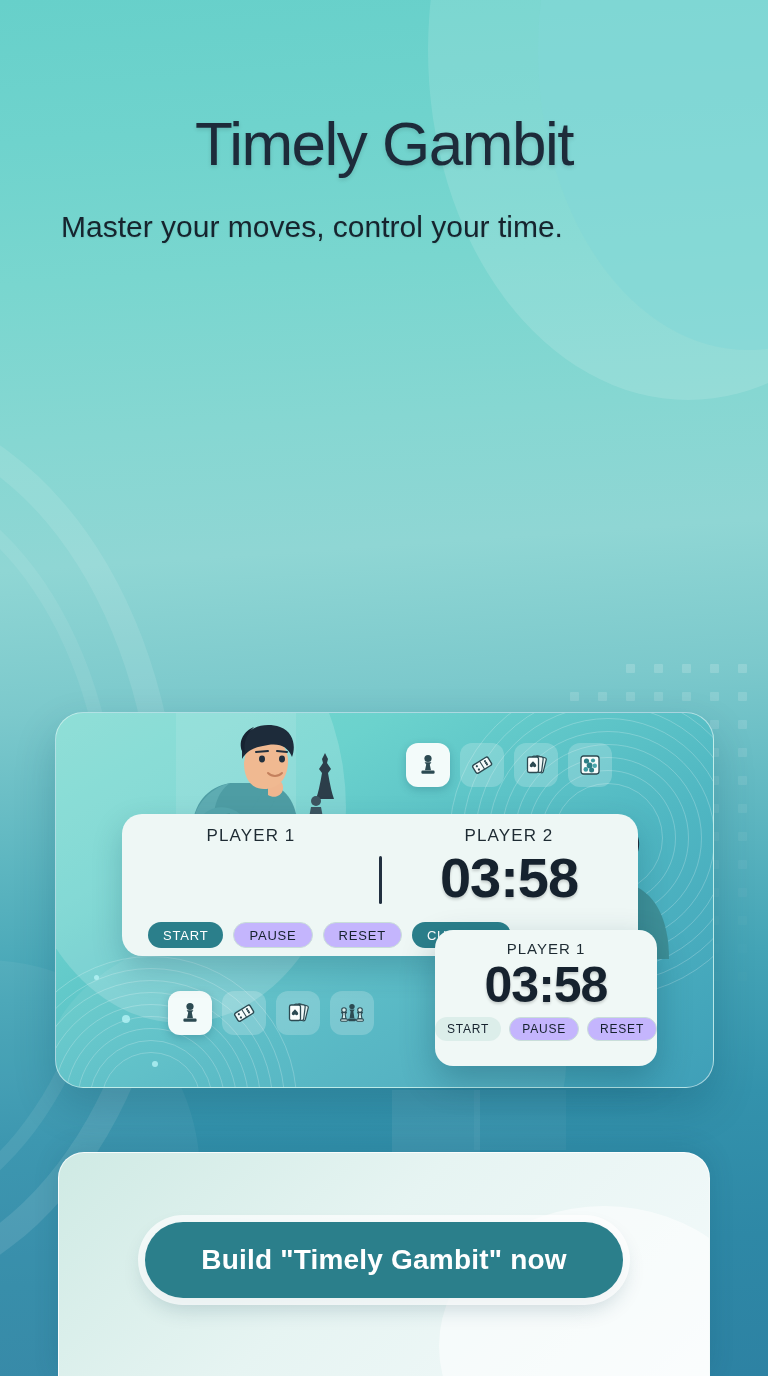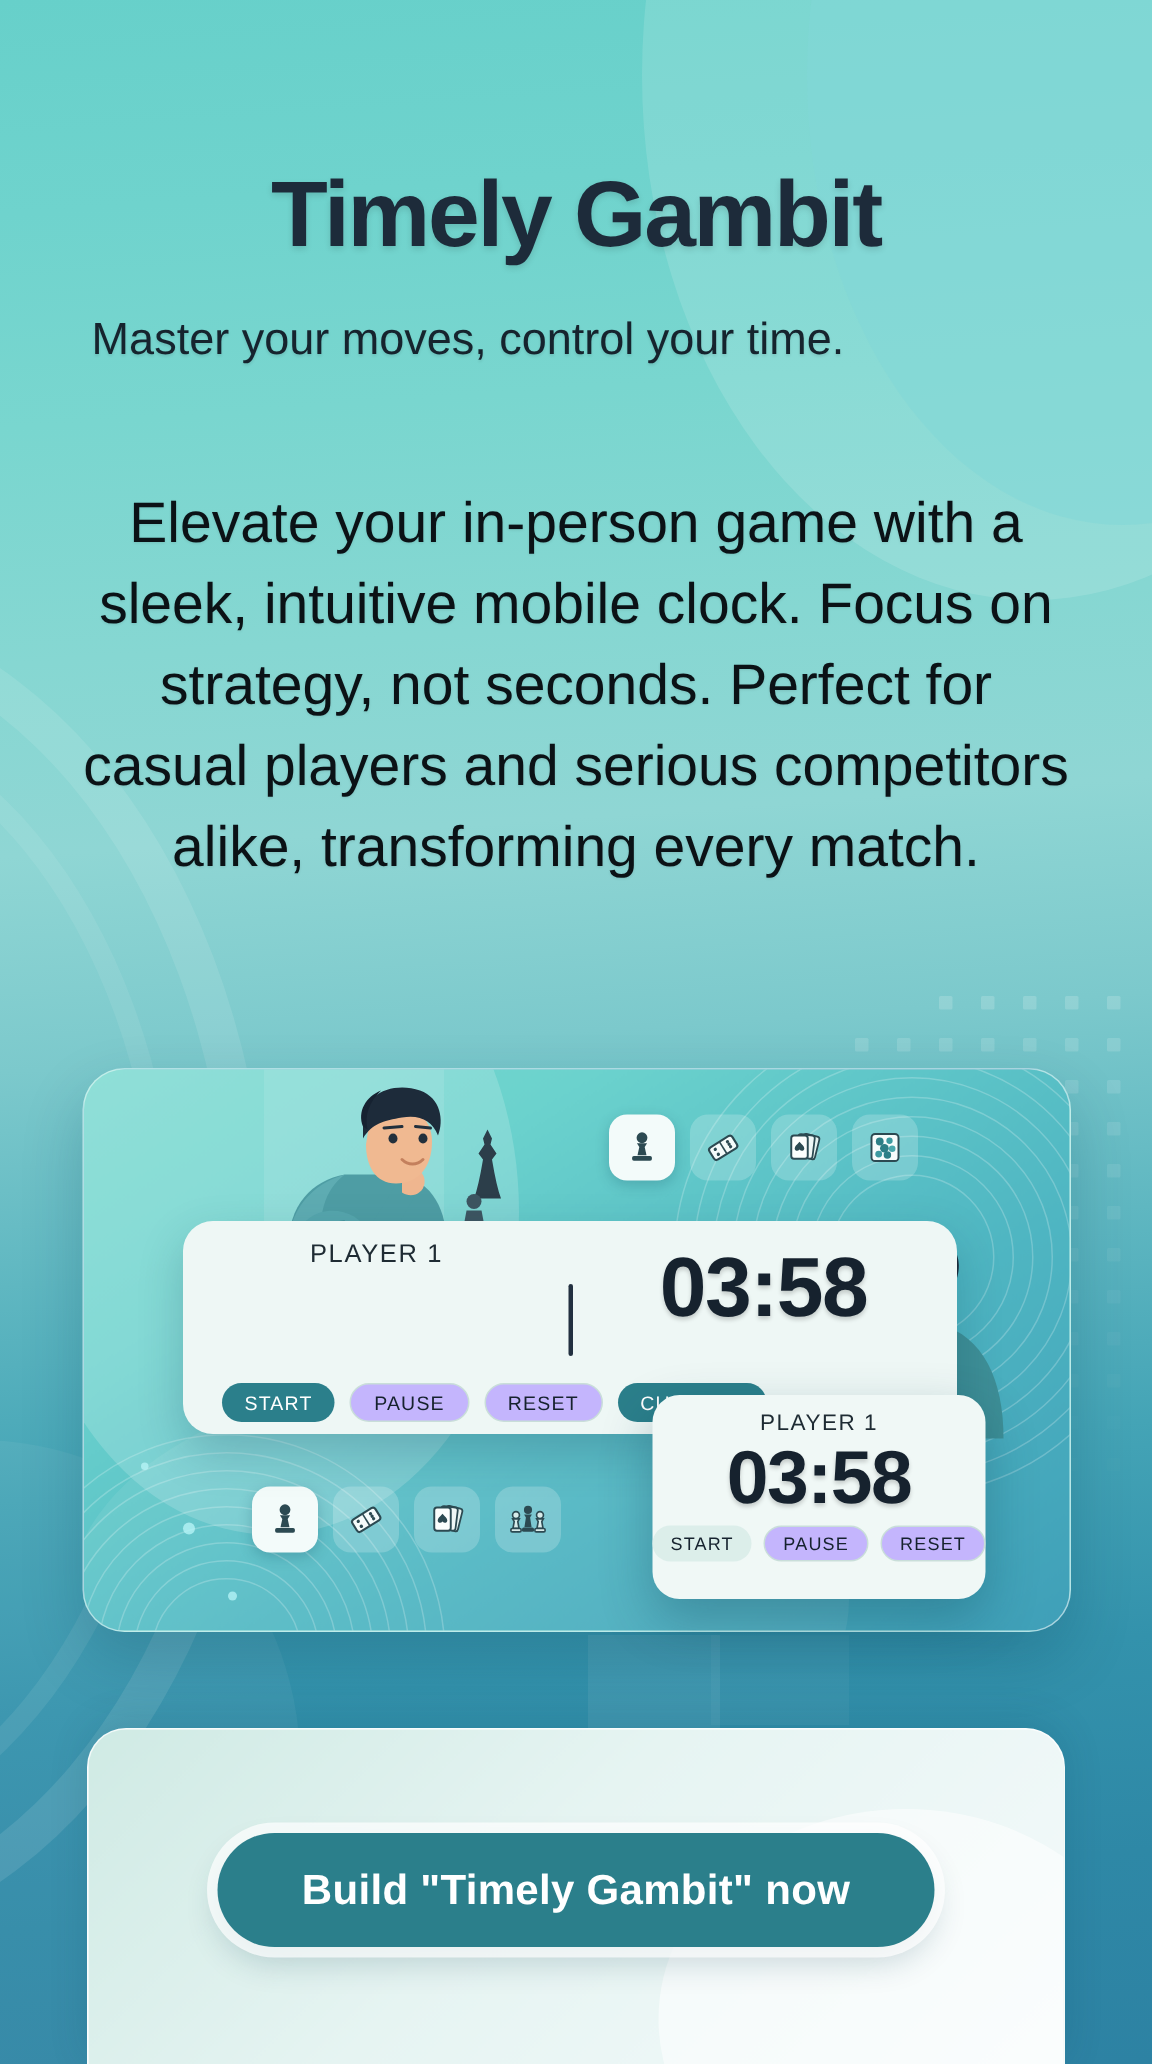--- a/index.html
+++ b/index.html
@@ -78,21 +78,21 @@
   }
   .dot-grid i{
     position:absolute; width:9px; height:9px;
     background:rgba(255,255,255,.19); border-radius:1px;
   }
 
   
   .title{
     position:absolute; top:108px; left:0; width:768px;
     text-align:center;
-    font-size:62px; font-weight:700; letter-spacing:-1.5px;
+    font-size:62px; font-weight:400; letter-spacing:-1.5px;
     color:#1d2b3a;
     text-shadow:0 2px 4px rgba(0,0,0,.13);
   }
   .subtitle{
     position:absolute; top:210px; left:0; width:624px;
     text-align:center;
     font-size:30px; color:#16242e; font-weight:400;
     text-shadow:0 1px 2px rgba(0,0,0,.10);
   }
   .body-copy{
@@ -354,21 +354,20 @@
       <i style="left: 56px; top: 308px; opacity: 0.18;"></i>
       <i style="left: 84px; top: 308px; opacity: 0.18;"></i>
       <i style="left: 112px; top: 308px; opacity: 0.18;"></i>
       <i style="left: 140px; top: 308px; opacity: 0.18;"></i>
       <i style="left: 168px; top: 308px; opacity: 0.18;"></i>
       <i style="left: 196px; top: 308px; opacity: 0.18;"></i>
     </div>
 
   <div class="title">Timely Gambit</div>
   <div class="subtitle">Master your moves, control your time.</div>
-  <div class="body-copy">Elevate your in-person game with a sleek, intuitive mobile clock. Focus on strategy, not seconds. Perfect for casual players and serious competitors alike, transforming every match.</div>
 
   <div class="device">
     <div class="sheen"></div>
     <div class="sheen2"></div>
     <div class="blob"></div>
 
     <div class="arcs" id="arcsTR">
         <span style="width: 110px; height: 110px; left: 110px; top: 110px;"></span>
         <span style="width: 136px; height: 136px; left: 97px; top: 97px;"></span>
         <span style="width: 162px; height: 162px; left: 84px; top: 84px;"></span>
@@ -562,20 +561,21 @@
       </div>
   </div>
 
   <div class="clock-card">
     <div class="clock-row">
       <div class="clock-col">
         <div class="clock-label">PLAYER 1</div>
       </div>
       <div class="clock-divider"></div>
       <div class="clock-col">
+        <div class="clock-label">PLAYER 2</div>
         <div class="clock-time">03:58</div>
       </div>
     </div>
     <div class="btn-row" id="mainBtns">
         <div class="pill solid">START</div>
         <div class="pill ghost">PAUSE</div>
         <div class="pill ghost">RESET</div>
         <div class="pill solid">CURRENT</div>
       </div>
   </div>

